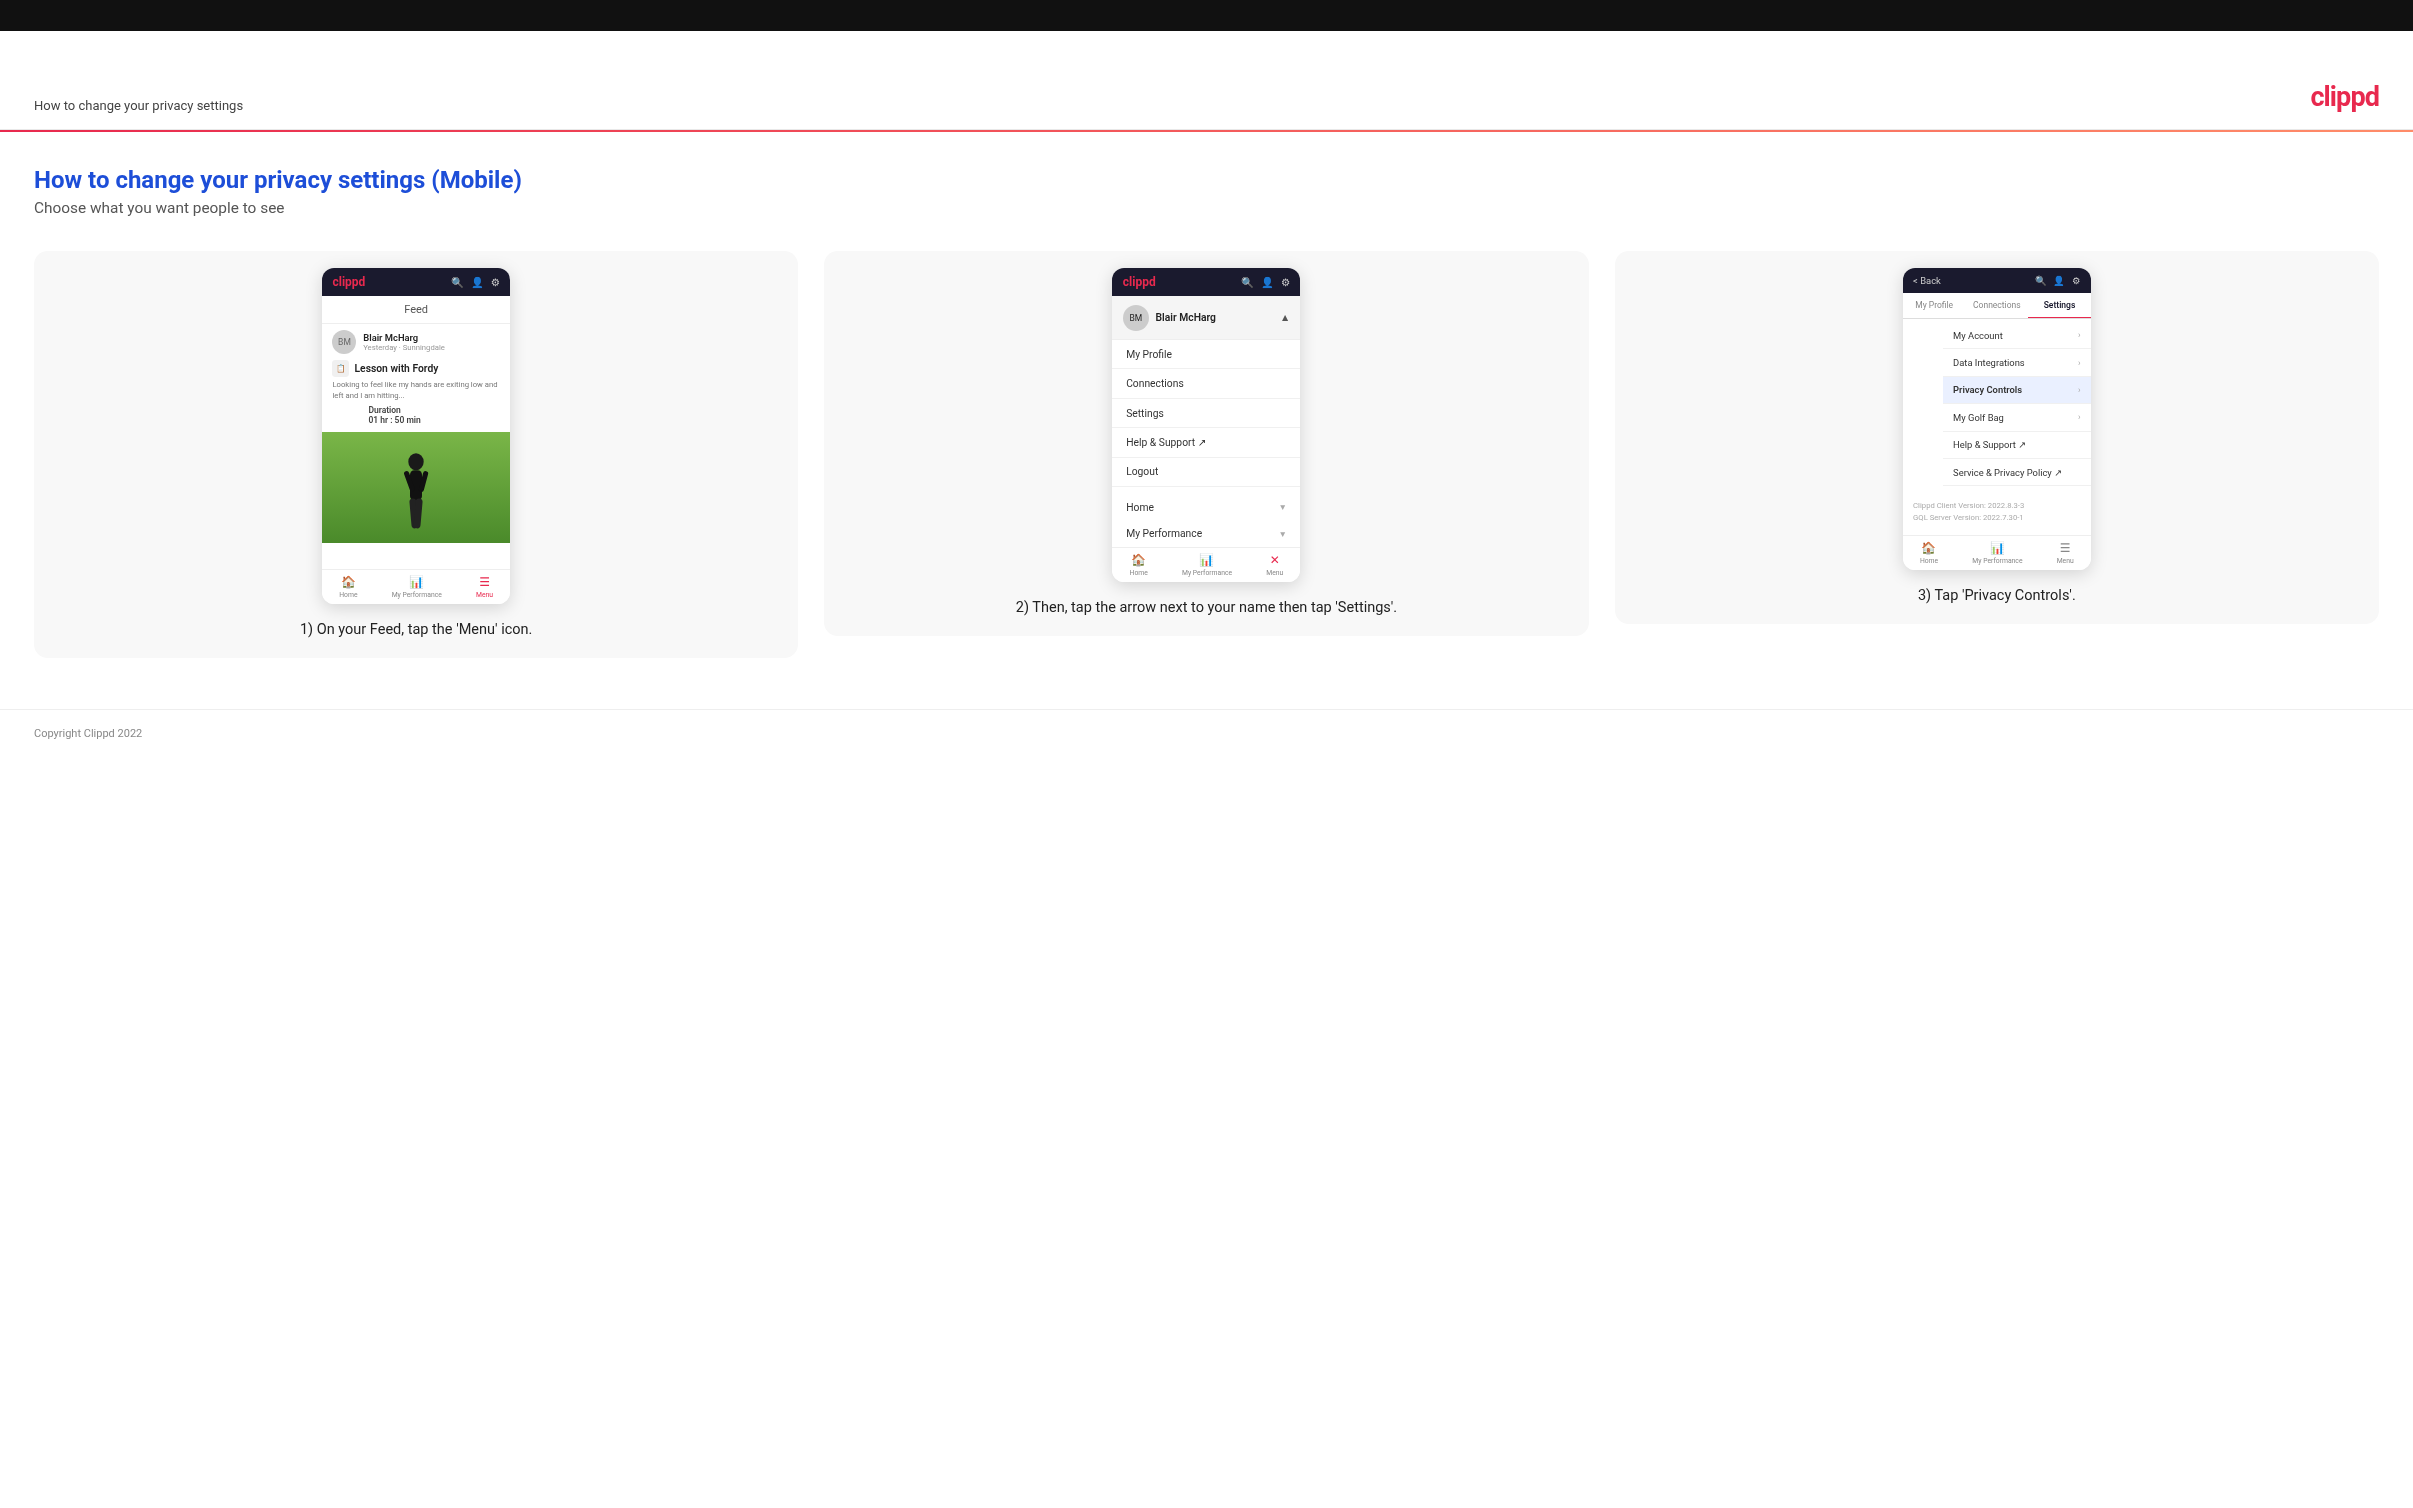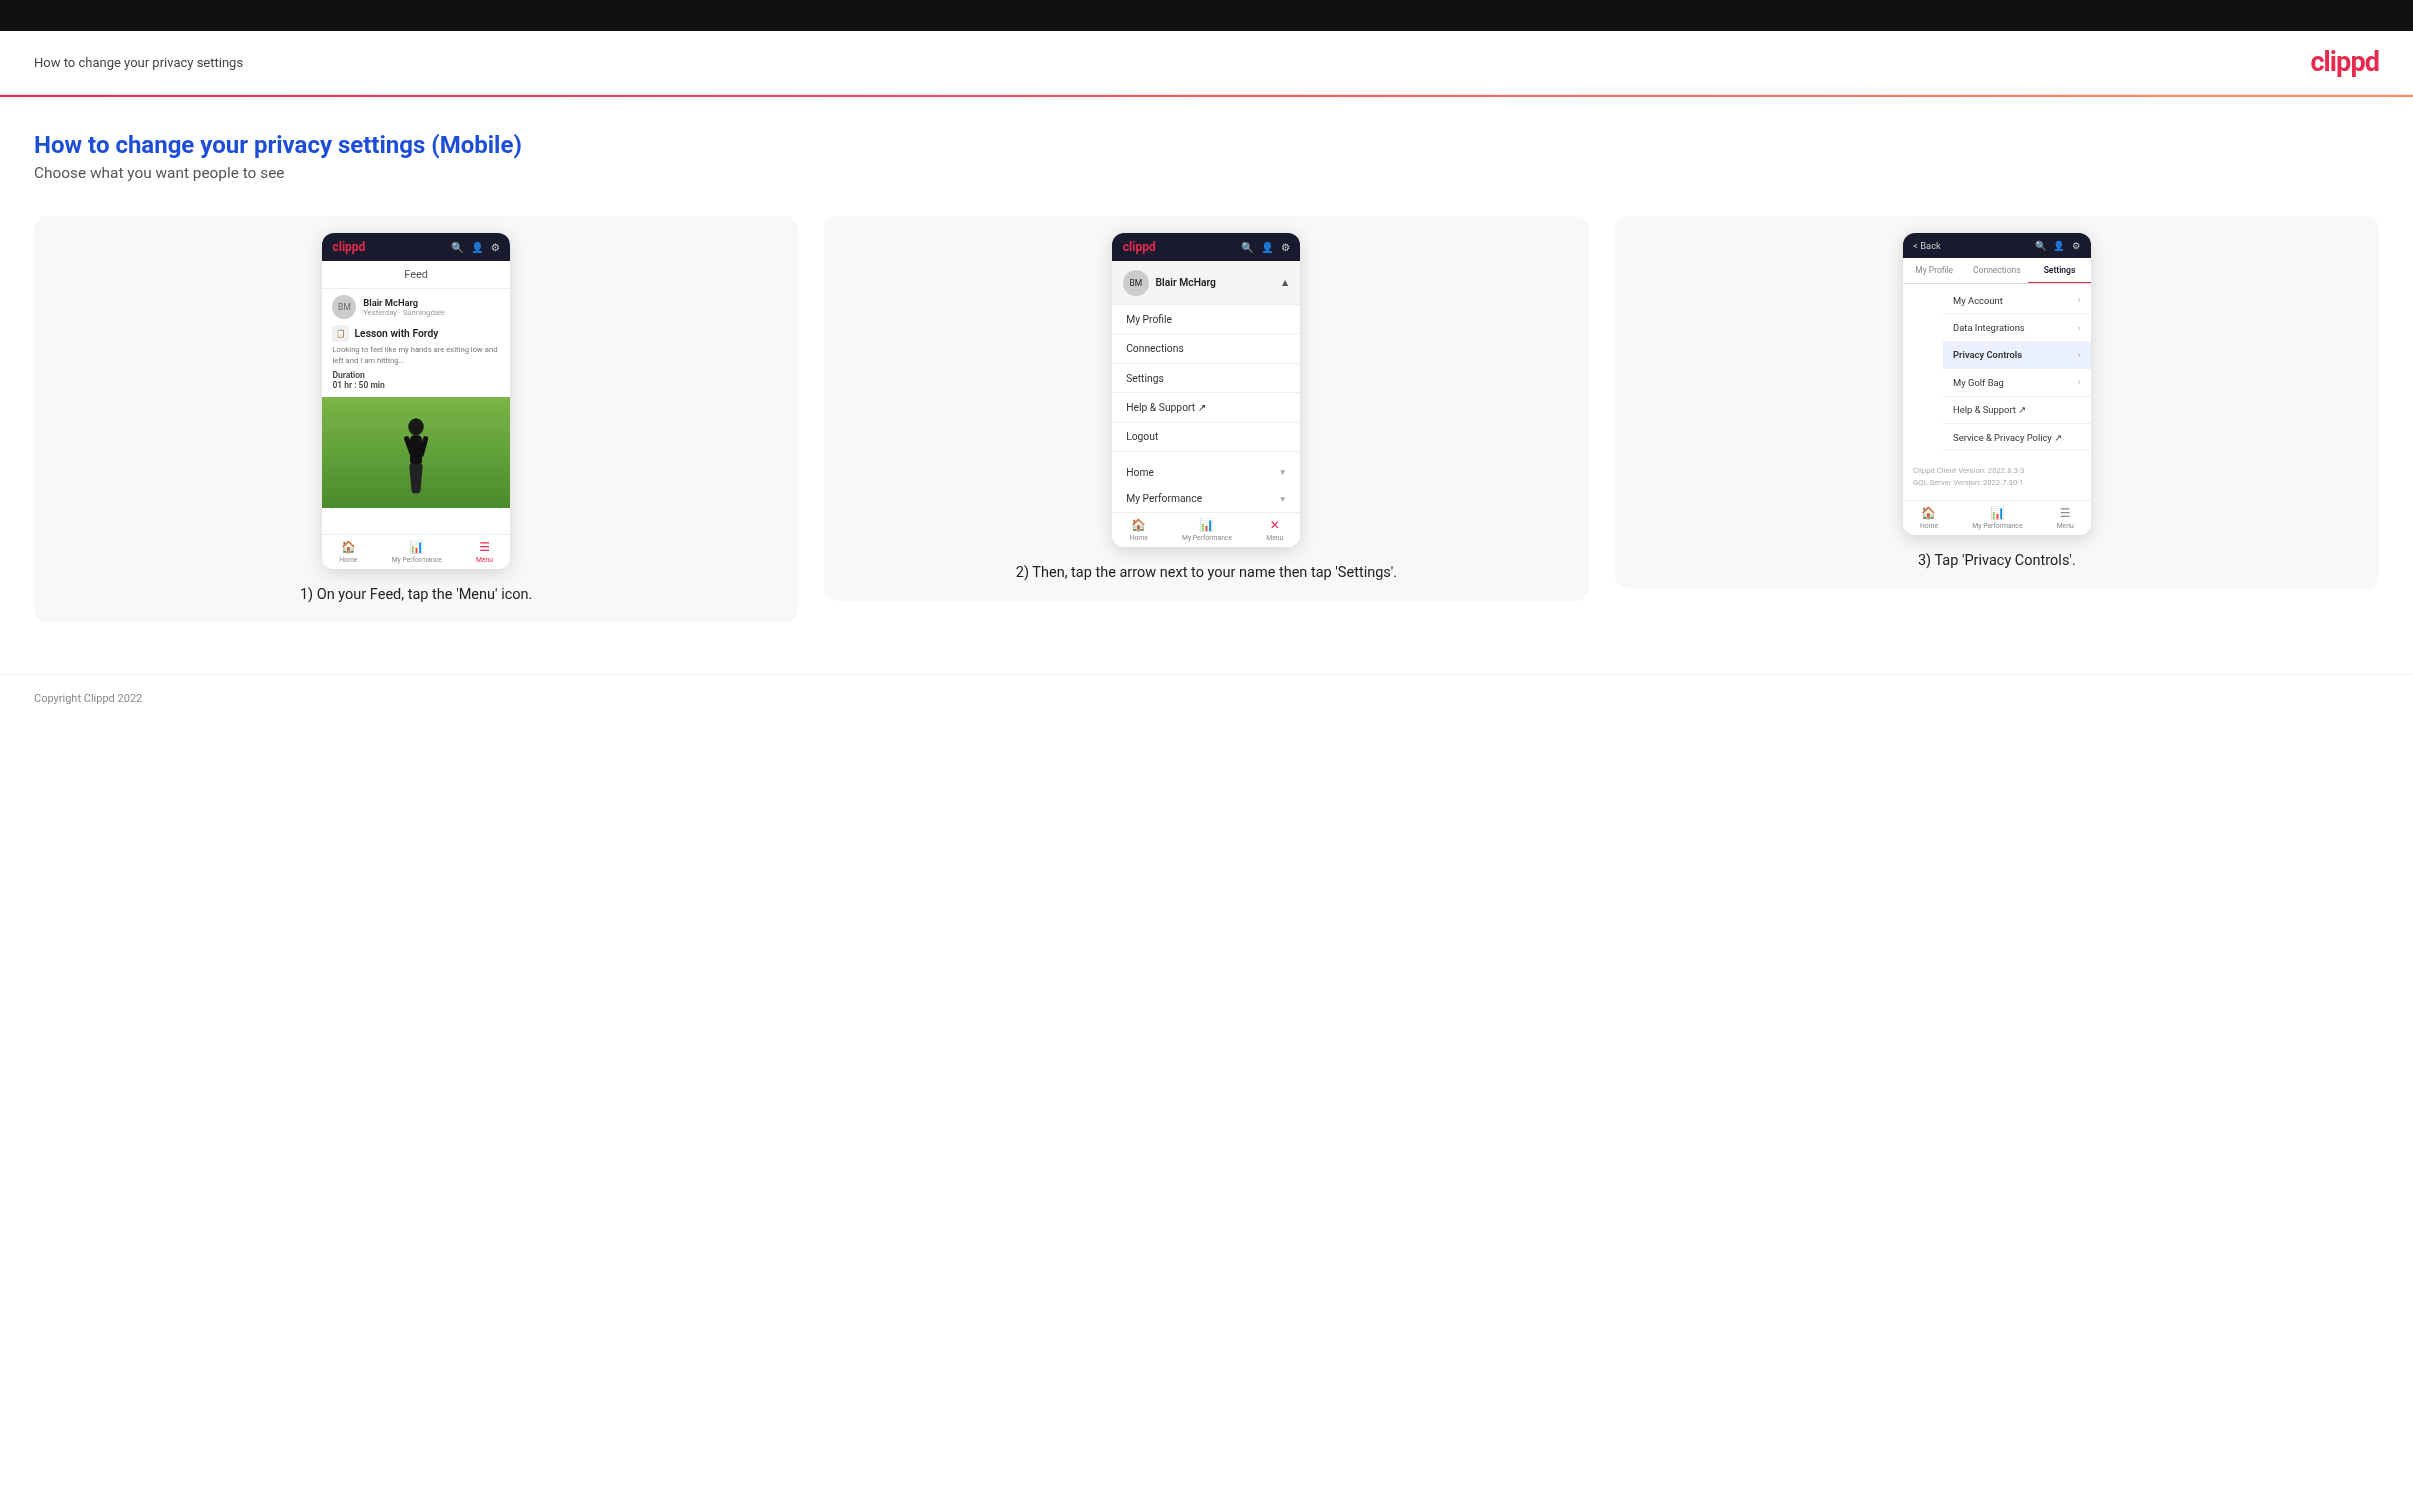--- a/index.html
+++ b/index.html
@@ -12,24 +12,25 @@
     
     .top-bar {
       background: #111;
       height: 31px;
       width: 100%;
     }
 
     
     .header {
       display: flex;
-      align-items: center;
+      align-items: flex-end;
       justify-content: space-between;
       padding: 15.4px 34px;
       border-bottom: 1.7px solid #e8e8e8;
+      margin-top: 35px;
     }
     .header-title {
       font-size: 13px;
       color: #444;
     }
     .logo {
       font-size: 27px;
       font-weight: 700;
       color: #e8294e;
       letter-spacing: -0.9px;
@@ -180,20 +181,21 @@
     }
     .feed-desc {
       font-size: 7.7px;
       color: #777;
       line-height: 1.4;
       margin-bottom: 3.4px;
     }
     .feed-duration {
       font-size: 7.7px;
       color: #999;
+      margin-left: 36px;
     }
     .feed-duration span {
       font-size: 8.5px;
       font-weight: 600;
       color: #444;
     }
     .golf-image {
       width: 100%;
       height: 111px;
       background: linear-gradient(to bottom, #7ab648, #4a8a2a);

